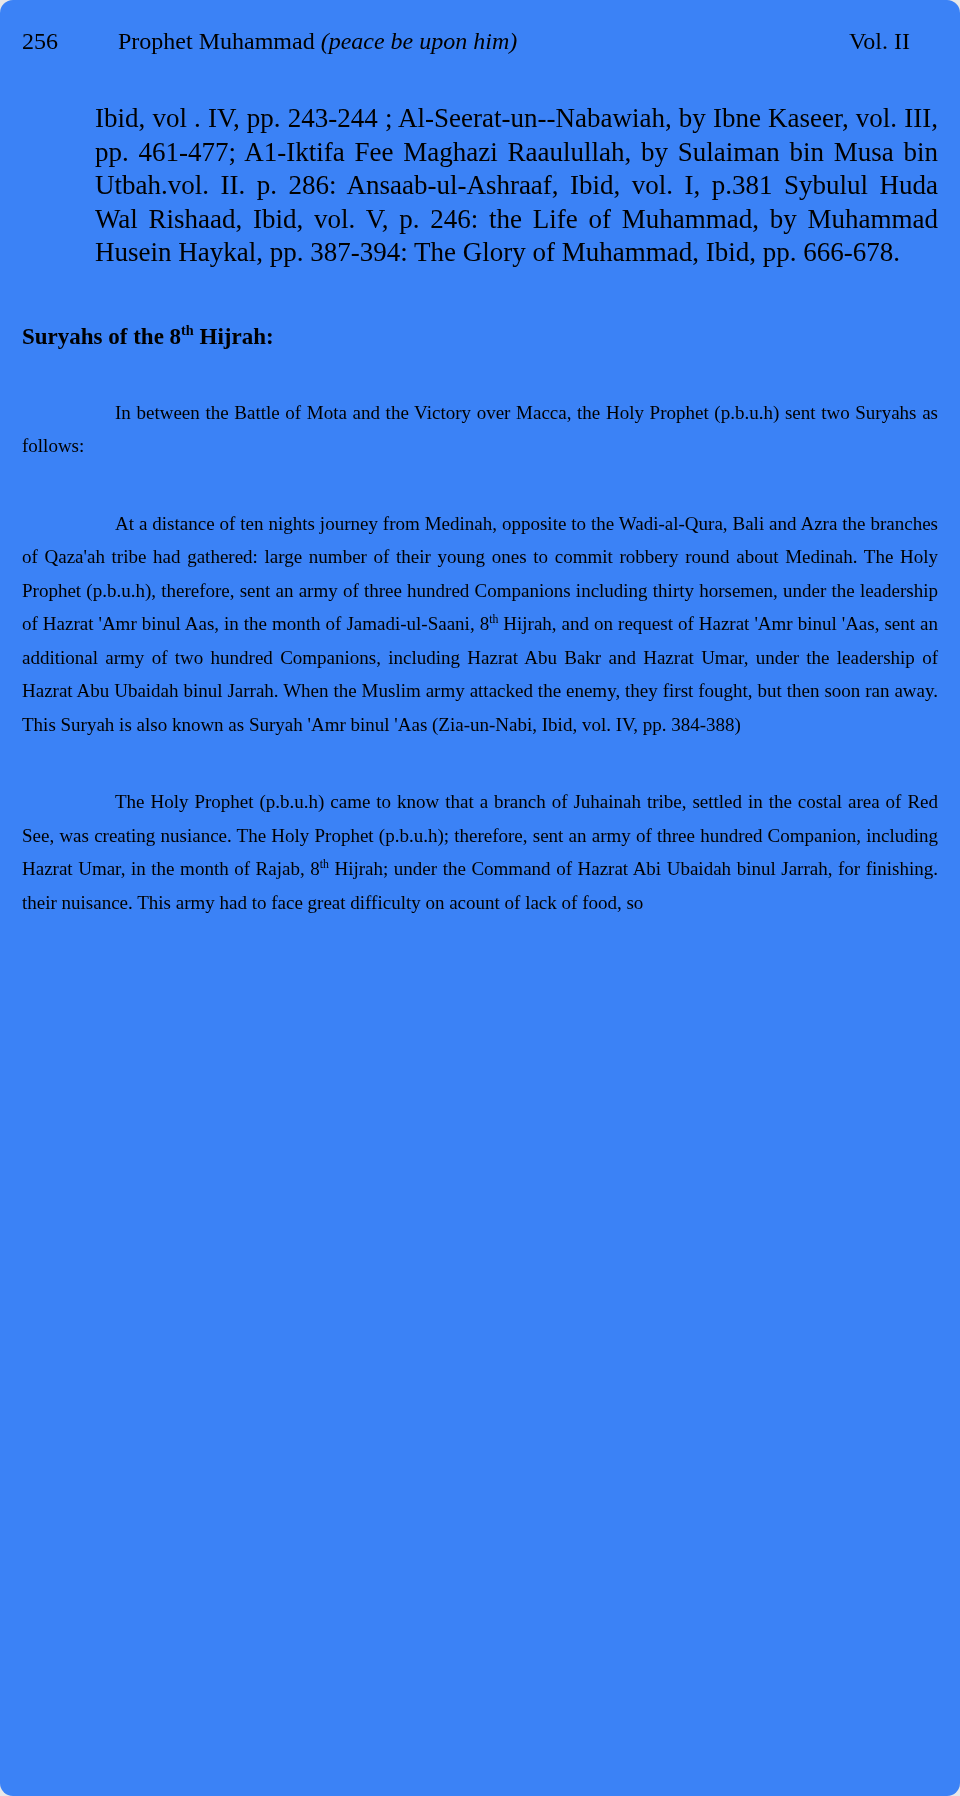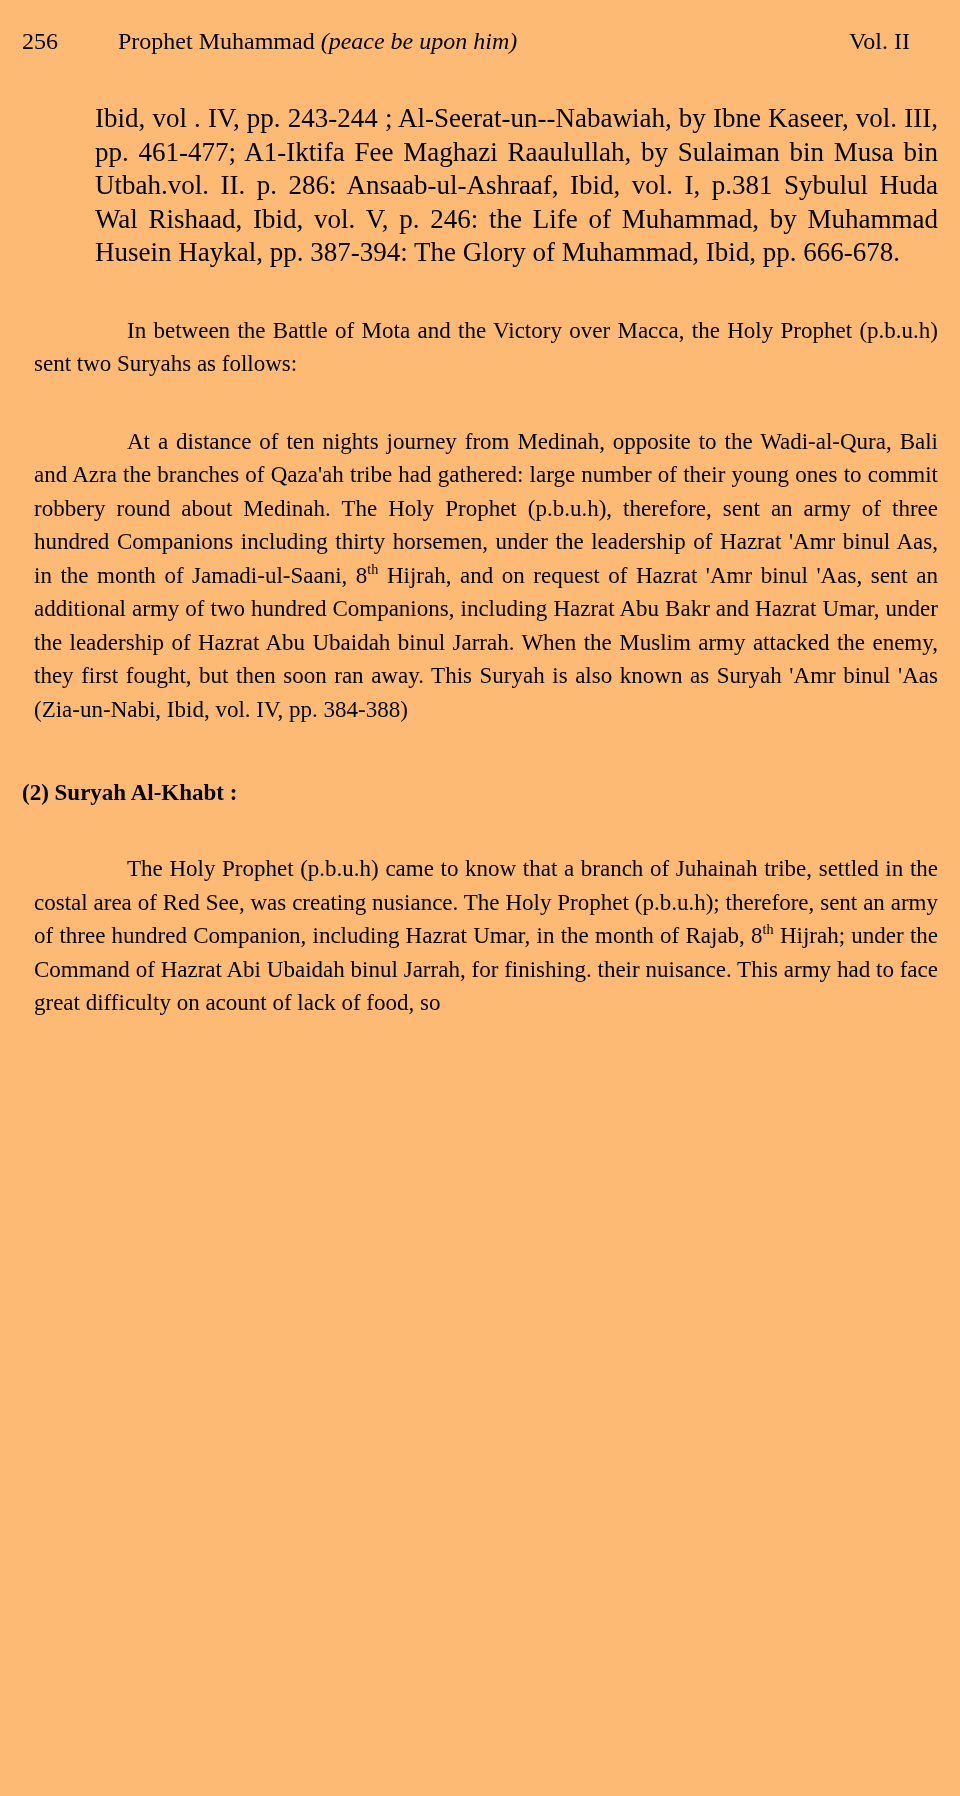--- a/index.html
+++ b/index.html
@@ -1,25 +1,26 @@
 <!DOCTYPE html>
 <html><head>
 <meta charset="utf-8">
 <style>
   * { box-sizing: border-box; }
   html, body { margin: 0; padding: 0; background: #e8e8e8; }
   .page {
     width: 960px;
     min-height: 1796px;
     margin: 0 auto;
-    background: #fdba74;
+    background: #3b82f6;
     color: #000000;
     font-family: "Liberation Serif", "DejaVu Serif", serif;
     padding: 26px 22px 40px 22px;
     position: relative;
+    border-radius: 13px;
   }
   .header {
     display: flex;
     align-items: baseline;
     font-size: 24px;
     line-height: 30px;
   }
   .header .pgnum { width: 96px; flex: 0 0 auto; }
   .header .title { flex: 0 0 auto; }
   .header .title i { font-style: italic; }
@@ -31,22 +32,22 @@
     line-height: 33.5px;
     text-align: justify;
   }
   .heading {
     margin: 52px 0 0 0;
     font-size: 23px;
     line-height: 30px;
     font-weight: bold;
   }
   .body-para {
-    margin: 44px 0 0 12px;
-    font-size: 23px;
+    margin: 44px 0 0 0;
+    font-size: 19px;
     line-height: 33.5px;
     text-align: justify;
     text-indent: 93px;
   }
   sup {
     font-size: 0.62em;
     line-height: 0;
     vertical-align: super;
   }
 </style>
@@ -56,23 +57,23 @@
 <div class="page">
 
   <div class="header">
     <span class="pgnum">256</span>
     <span class="title"><span>Prophet Muhammad </span><i>(peace be upon him)</i></span>
     <span class="vol">Vol. II</span>
   </div>
 
   <p class="citation">Ibid, vol . IV, pp. 243-244 ; Al-Seerat-un--Nabawiah, by Ibne Kaseer, vol. III, pp. 461-477; A1-Iktifa Fee Maghazi Raaulullah, by Sulaiman bin Musa bin Utbah.vol. II. p. 286: Ansaab-ul-Ashraaf, Ibid, vol. I, p.381 Sybulul Huda Wal Rishaad, Ibid, vol. V, p. 246: the Life of Muhammad, by Muhammad Husein Haykal, pp. 387-394: The Glory of Muhammad, Ibid, pp. 666-678.</p>
 
+  <h3 class="heading"><span>Suryahs of the 8</span><sup>th</sup><span> Hijrah:</span></h3>
 
   <p class="body-para">In between the Battle of Mota and the Victory over Macca, the Holy Prophet (p.b.u.h) sent two Suryahs as follows:</p>
 
 
   <p class="body-para"><span>At a distance of ten nights journey from Medinah, opposite to the Wadi-al-Qura, Bali and Azra the branches of Qaza'ah tribe had gathered: large number of their young ones to commit robbery round about Medinah. The Holy Prophet (p.b.u.h), therefore, sent an army of three hundred Companions including thirty horsemen, under the leadership of Hazrat 'Amr binul Aas, in the month of Jamadi-ul-Saani, 8</span><sup>th</sup><span> Hijrah, and on request of Hazrat 'Amr binul 'Aas, sent an additional army of two hundred Companions, including Hazrat Abu Bakr and Hazrat Umar, under the leadership of Hazrat Abu Ubaidah binul Jarrah. When the Muslim army attacked the enemy, they first fought, but then soon ran away. This Suryah is also known as Suryah 'Amr binul 'Aas (Zia-un-Nabi, Ibid, vol. IV, pp. 384-388)</span></p>
 
-  <h3 class="heading">(2) Suryah Al-Khabt :</h3>
 
   <p class="body-para"><span>The Holy Prophet (p.b.u.h) came to know that a branch of Juhainah tribe, settled in the costal area of Red See, was creating nusiance. The Holy Prophet (p.b.u.h); therefore, sent an army of three hundred Companion, including Hazrat Umar, in the month of Rajab, 8</span><sup>th</sup><span> Hijrah; under the Command of Hazrat Abi Ubaidah binul Jarrah, for finishing. their nuisance. This army had to face great difficulty on acount of lack of food, so</span></p>
 
 </div>
 
 </body></html>

